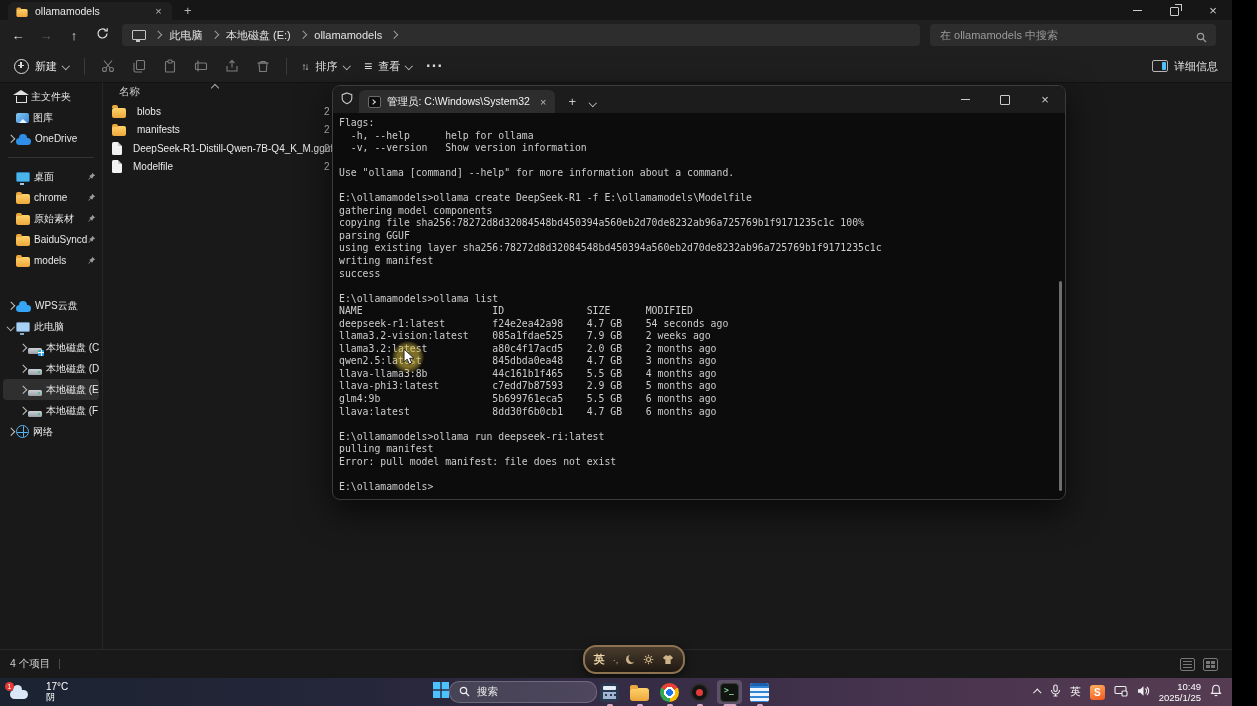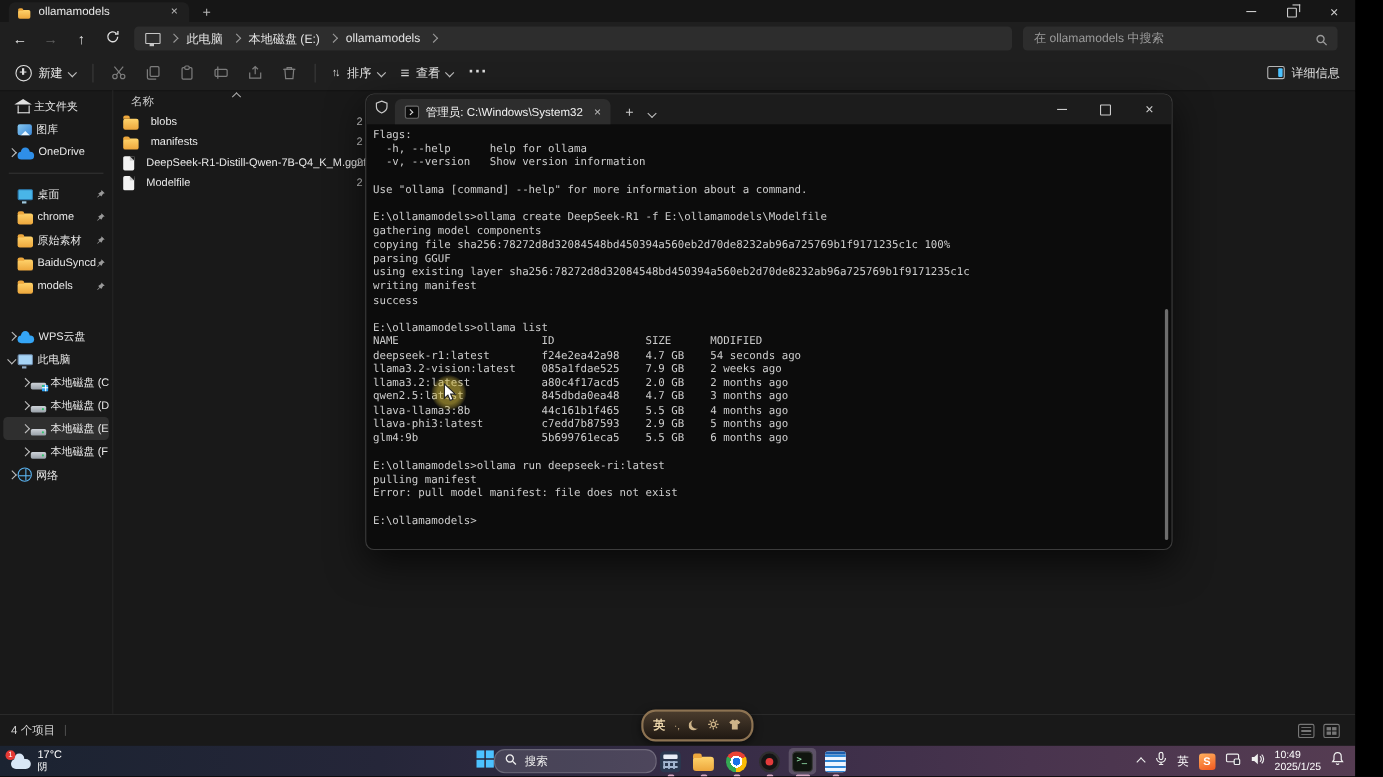--- a/index.html
+++ b/index.html
@@ -138,21 +138,21 @@
   
   .imebar{position:absolute;left:583px;top:645px;width:98px;height:25px;border-radius:13px;
     background:linear-gradient(#4a3c2d,#1f1812);border:2px solid #8d7352;display:flex;align-items:center;justify-content:center;gap:8px;box-shadow:0 2px 8px rgba(0,0,0,.55)}
   .ime-mode{font-size:11px;color:#ecd6ab;font-weight:bold}
   .ime-punct{font-size:9px;color:#cdb388}
   .ime-moon{width:9px;height:9px;border-radius:50%;box-shadow:inset 2.5px -1.5px 0 0 #cdb388}
 
   
   .taskbar{position:absolute;left:0;right:0;bottom:0;height:28px;display:flex;align-items:center;
     background:linear-gradient(90deg,#1b2331 0%,#252639 28%,#362c46 52%,#49344e 76%,#553c52 100%)}
-  .weather{display:flex;align-items:center;gap:6px;margin-left:10px;width:160px;flex:none}
+  .weather{display:flex;align-items:center;gap:18px;margin-left:10px;width:160px;flex:none}
   .wcloud{position:relative;width:18px;height:9px;background:#d9e7f6;border-radius:6px;margin-top:5px}
   .wcloud::before{content:"";position:absolute;left:3px;top:-5px;width:9px;height:9px;border-radius:50%;background:#d9e7f6}
   .wbadge{position:absolute;left:-5px;top:-8px;min-width:9px;height:9px;border-radius:50%;background:#e53935;color:#fff;font-size:7px;line-height:9px;text-align:center;z-index:2}
   .wtxt{font-size:9px;line-height:10px;color:#fff}
   .wtxt .t1{font-size:10px}
   .tb-center{display:flex;align-items:center;margin:7px auto}
   .tb-search{width:128px;height:20px;border-radius:10px;background:rgba(255,255,255,.13);border:1px solid rgba(255,255,255,.2);display:flex;align-items:center;gap:7px;padding:0 9px;font-size:10.5px;color:#f0f0f0}
   .tb-apps{display:flex;gap:5px;align-items:center}
   .tb-app{position:relative;width:25px;height:24px;display:flex;align-items:center;justify-content:center;border-radius:4px}
   .tb-app.active{background:rgba(255,255,255,.17)}
@@ -172,21 +172,21 @@
   .ic-recorder::before{content:"";position:absolute;inset:4px;border-radius:50%;background:#e23b3b}
   .ic-terminal{background:#10150f;border:1px solid #3a3a3a;border-radius:4px;box-sizing:border-box}
   .ic-terminal::before{content:">_";position:absolute;left:3px;top:3px;font:bold 8px/1 "DejaVu Sans Mono",monospace;color:#8fd9a5}
   .ic-notepad{background:#eef5ff;border-radius:3px;overflow:hidden}
   .ic-notepad::before{content:"";position:absolute;inset:0;background:repeating-linear-gradient(transparent 0 3px,#2f86d6 3px 5px)}
   .ic-notepad::after{content:"";position:absolute;left:0;right:0;top:0;height:3px;background:#1b5fae}
   .tray{display:flex;align-items:center;gap:9px;margin-right:10px;flex:none}
   .chevup{width:5px;height:5px;border-left:1.2px solid #eee;border-top:1.2px solid #eee;transform:rotate(45deg) translateY(1px)}
   .tray-ime{font-size:10.5px;color:#fff}
   .sogou{width:15px;height:15px;border-radius:3px;background:linear-gradient(160deg,#ffb15e,#f2571f);color:#fff;font-size:10px;font-weight:bold;text-align:center;line-height:15px}
-  .clock{text-align:left;font-size:9.5px;line-height:11px;color:#fff}
+  .clock{text-align:right;font-size:9.5px;line-height:11px;color:#fff}
 </style>
 </head>
 <body>
 
 <div id="screen">
 
   <div class="tabstrip">
     <div class="etab">
       <span class="ic-folder" style="transform:scale(.8)"></span>
       <span class="etab-title">ollamamodels</span>
@@ -516,20 +516,21 @@
         <div class="tline"></div>
         <div class="tline">E:\ollamamodels&gt;ollama list</div>
         <div class="tline">NAME                      ID              SIZE      MODIFIED</div>
         <div class="tline">deepseek-r1:latest        f24e2ea42a98    4.7 GB    54 seconds ago</div>
         <div class="tline">llama3.2-vision:latest    085a1fdae525    7.9 GB    2 weeks ago</div>
         <div class="tline">llama3.2:latest           a80c4f17acd5    2.0 GB    2 months ago</div>
         <div class="tline">qwen2.5:latest            845dbda0ea48    4.7 GB    3 months ago</div>
         <div class="tline">llava-llama3:8b           44c161b1f465    5.5 GB    4 months ago</div>
         <div class="tline">llava-phi3:latest         c7edd7b87593    2.9 GB    5 months ago</div>
         <div class="tline">glm4:9b                   5b699761eca5    5.5 GB    6 months ago</div>
+        <div class="tline">llava:latest              8dd30f6b0cb1    4.7 GB    6 months ago</div>
         <div class="tline"></div>
         <div class="tline">E:\ollamamodels&gt;ollama run deepseek-ri:latest</div>
         <div class="tline">pulling manifest</div>
         <div class="tline">Error: pull model manifest: file does not exist</div>
         <div class="tline"></div>
         <div class="tline">E:\ollamamodels&gt;</div>
       </div>
     <div class="tscroll"></div>
   </div>
 

